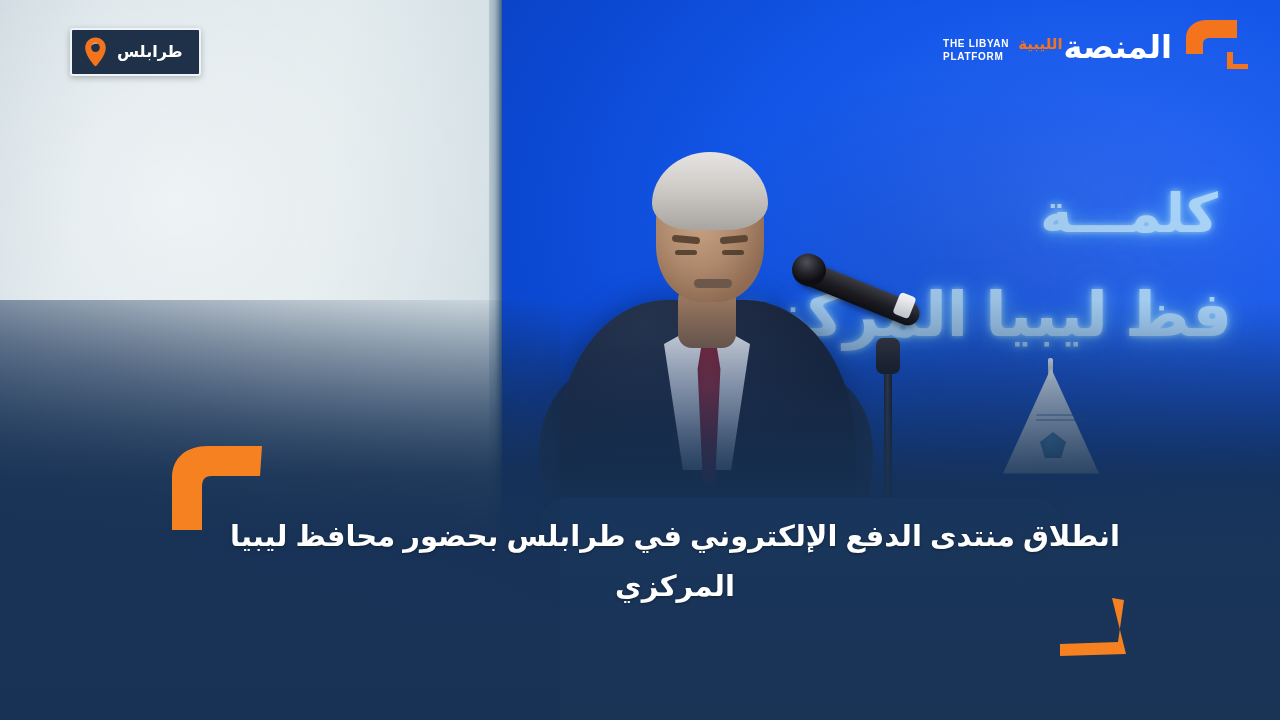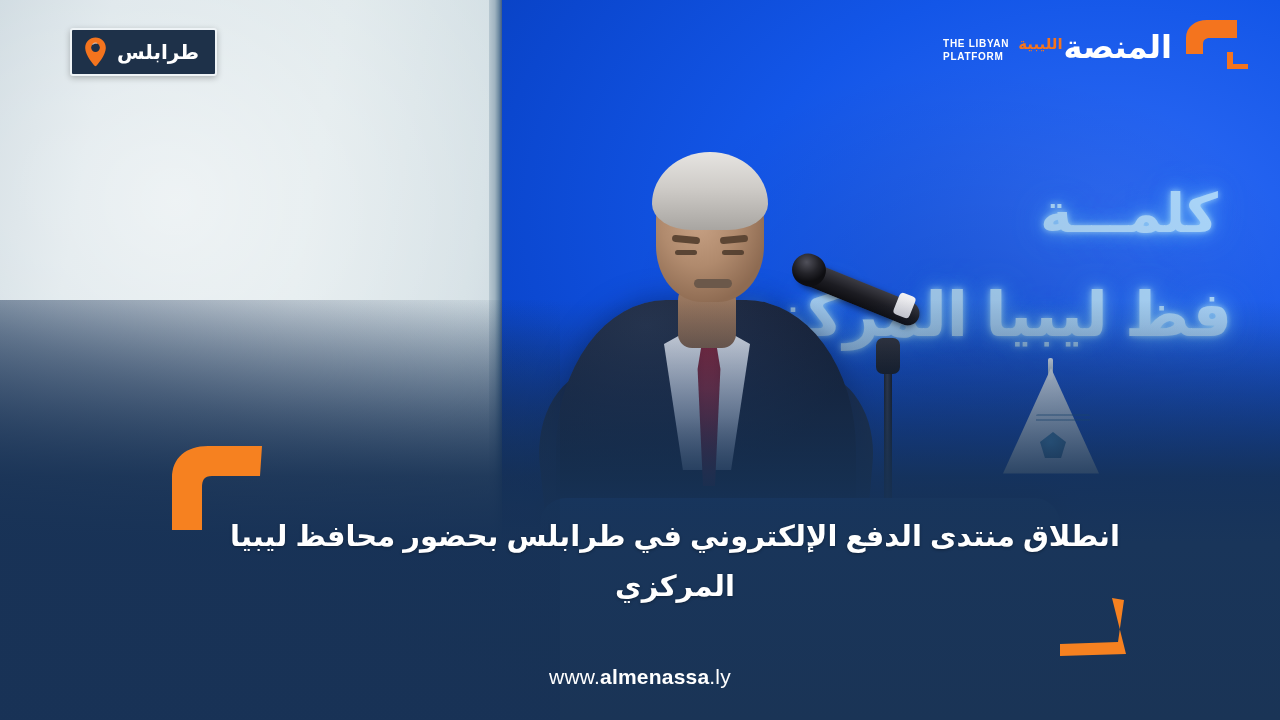--- a/index.html
+++ b/index.html
@@ -270,21 +270,21 @@
     gap: 10px;
     padding: 7px 16px 7px 12px;
     background: #1e3149;
     border: 2px solid #eef3f6;
     border-radius: 3px;
     box-shadow: 0 2px 6px rgba(0,0,0,.25);
   }
   .pin-icon { width: 23px; height: 30px; display:block; }
   .loc-label {
     color: #ffffff;
-    font-size: 20px;
+    font-size: 16px;
     font-weight: 700;
     direction: rtl;
     letter-spacing: .5px;
     line-height: 1;
   }
 
   
   .brand {
     position: absolute;
     right: 28px; top: 16px;
@@ -442,17 +442,14 @@
   </span>
 
   <span class="bracket-br">
     <svg viewBox="0 0 78 62" width="78" height="62" aria-hidden="true">
       <path d="M52 0 L64 2 L58 44 L0 46 L0 58 L66 56 Z" fill="#f68120"></path>
     </svg>
   </span>
 
   <div class="headline">انطلاق منتدى الدفع الإلكتروني في طرابلس بحضور محافظ ليبيا المركزي</div>
 
-  <div class="site-url">
-    <span>www.</span><span class="b">almenassa</span><span>.ly</span>
-  </div>
 
 </div>
 
 </body></html>

